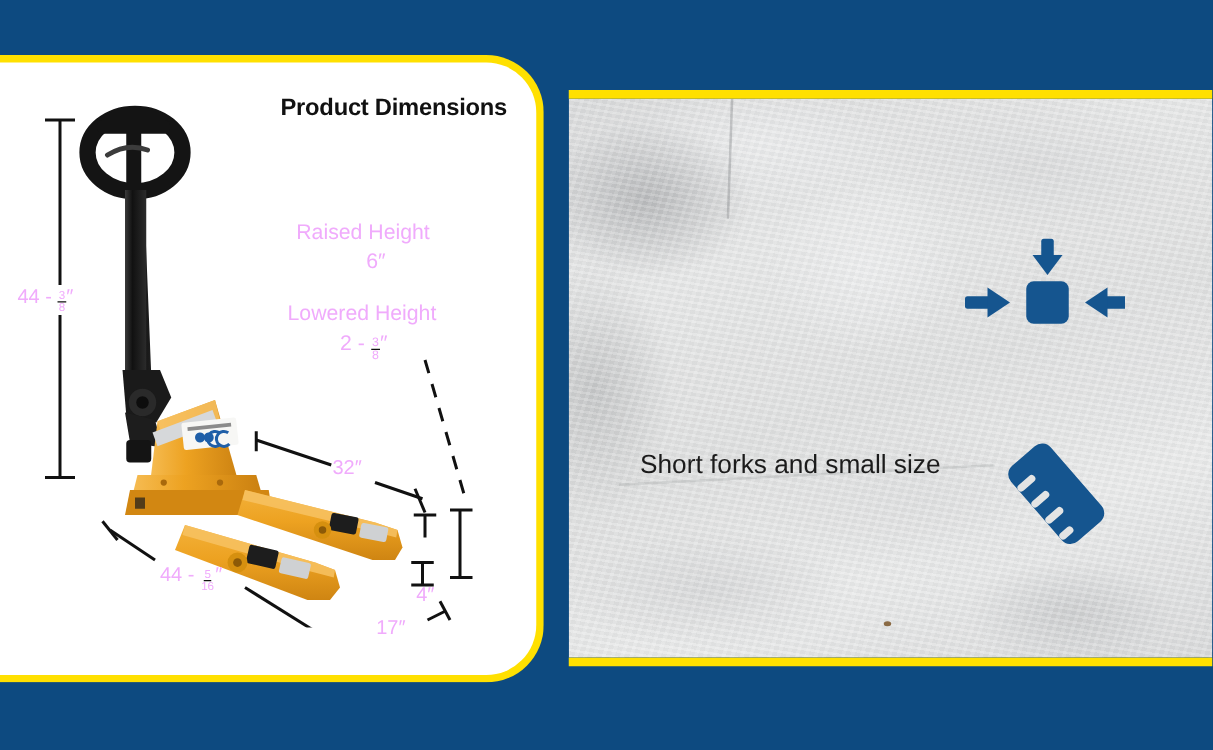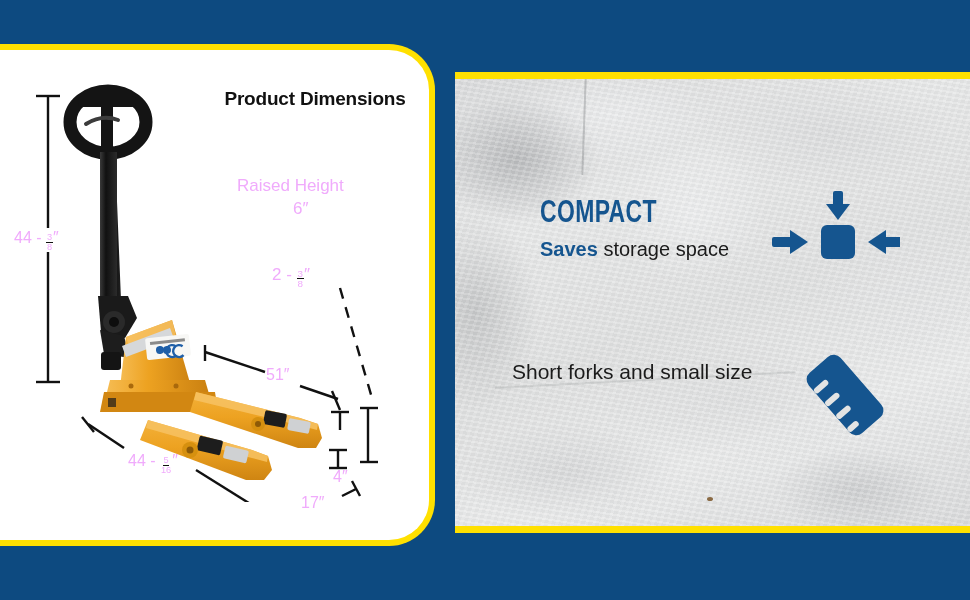--- a/index.html
+++ b/index.html
@@ -18,21 +18,21 @@
     position:absolute;left:-30px;top:44px;width:465px;height:502px;
     background:#ffffff;
     border:6px solid #ffe000;
     border-left:none;
     border-top-right-radius:46px;
     border-bottom-right-radius:46px;
     box-sizing:border-box;
     z-index:5;
   }
   .card-title{
-    position:absolute;left:190px;top:88px;width:250px;
+    position:absolute;left:190px;top:76px;width:250px;
     font-size:19px;font-weight:bold;color:#111;letter-spacing:-0.2px;
     text-align:center;z-index:9;
   }
 
   
   .concrete{
     position:absolute;left:455px;top:72px;width:515px;height:461px;
     box-sizing:border-box;
     border-top:7px solid #ffe000;
     border-bottom:7px solid #ffe000;
@@ -97,26 +97,20 @@
 <div class="canvas">
 
   <div class="concrete">
     <div class="concrete-tex"></div>
     <div class="concrete-grain"></div>
     <div class="crack" style="left:128px;top:0;width:2px;height:96px;transform:rotate(2deg);"></div>
     <div class="crack" style="left:40px;top:300px;width:300px;height:2px;transform:rotate(-3deg);opacity:.5;"></div>
     <div class="crack" style="left:252px;top:418px;width:6px;height:4px;background:#8a6a44;border-radius:50%;"></div>
   </div>
 
-  <div class="rblock" style="left:540px;top:196px;">
-    <div class="compact-head">COMPACT</div>
-    <div class="compact-sub">
-      <b>Saves</b><span> storage space</span>
-    </div>
-  </div>
 
   <div class="icon-wrap" style="left:770px;top:190px;width:130px;height:100px;">
     <svg viewBox="0 0 130 100" width="130" height="100">
 
       <rect x="51" y="35" width="34" height="34" rx="6" fill="#15558f"></rect>
 
       <g fill="#15558f">
         <rect x="63" y="1" width="10" height="17" rx="2"></rect>
         <polygon points="56,14 80,14 68,30"></polygon>
       </g>
@@ -270,21 +264,21 @@
   </div>
 
   <div class="dlabel big" style="left:14px;top:229px;">
     <span>44 - </span><span class="vfrac">
         <span class="num">3</span>
         <span class="den">8</span>
       </span><span>″</span>
   </div>
 
   <div class="dlabel big" style="left:266px;top:366px;">
-    <span>51″</span>
+    <span>32″</span>
   </div>
 
   <div class="dlabel big" style="left:128px;top:452px;">
     <span>44 - </span><span class="vfrac">
         <span class="num">5</span>
         <span class="den">16</span>
       </span><span>″</span>
   </div>
 
   <div class="dlabel big" style="left:333px;top:468px;">
@@ -295,20 +289,23 @@
     <span>17″</span>
   </div>
 
   <div class="dlabel" style="left:237px;top:176px;font-size:17px;">
     <span>Raised Height</span>
   </div>
   <div class="dlabel" style="left:293px;top:199px;font-size:17px;">
     <span>6″</span>
   </div>
 
+  <div class="dlabel" style="left:230px;top:241px;font-size:17px;">
+    <span>Lowered Height</span>
+  </div>
   <div class="dlabel" style="left:272px;top:265px;font-size:17px;">
     <span>2 - </span><span class="vfrac">
         <span class="num">3</span>
         <span class="den">8</span>
       </span><span>″</span>
   </div>
 
 </div>
 
 </body></html>

